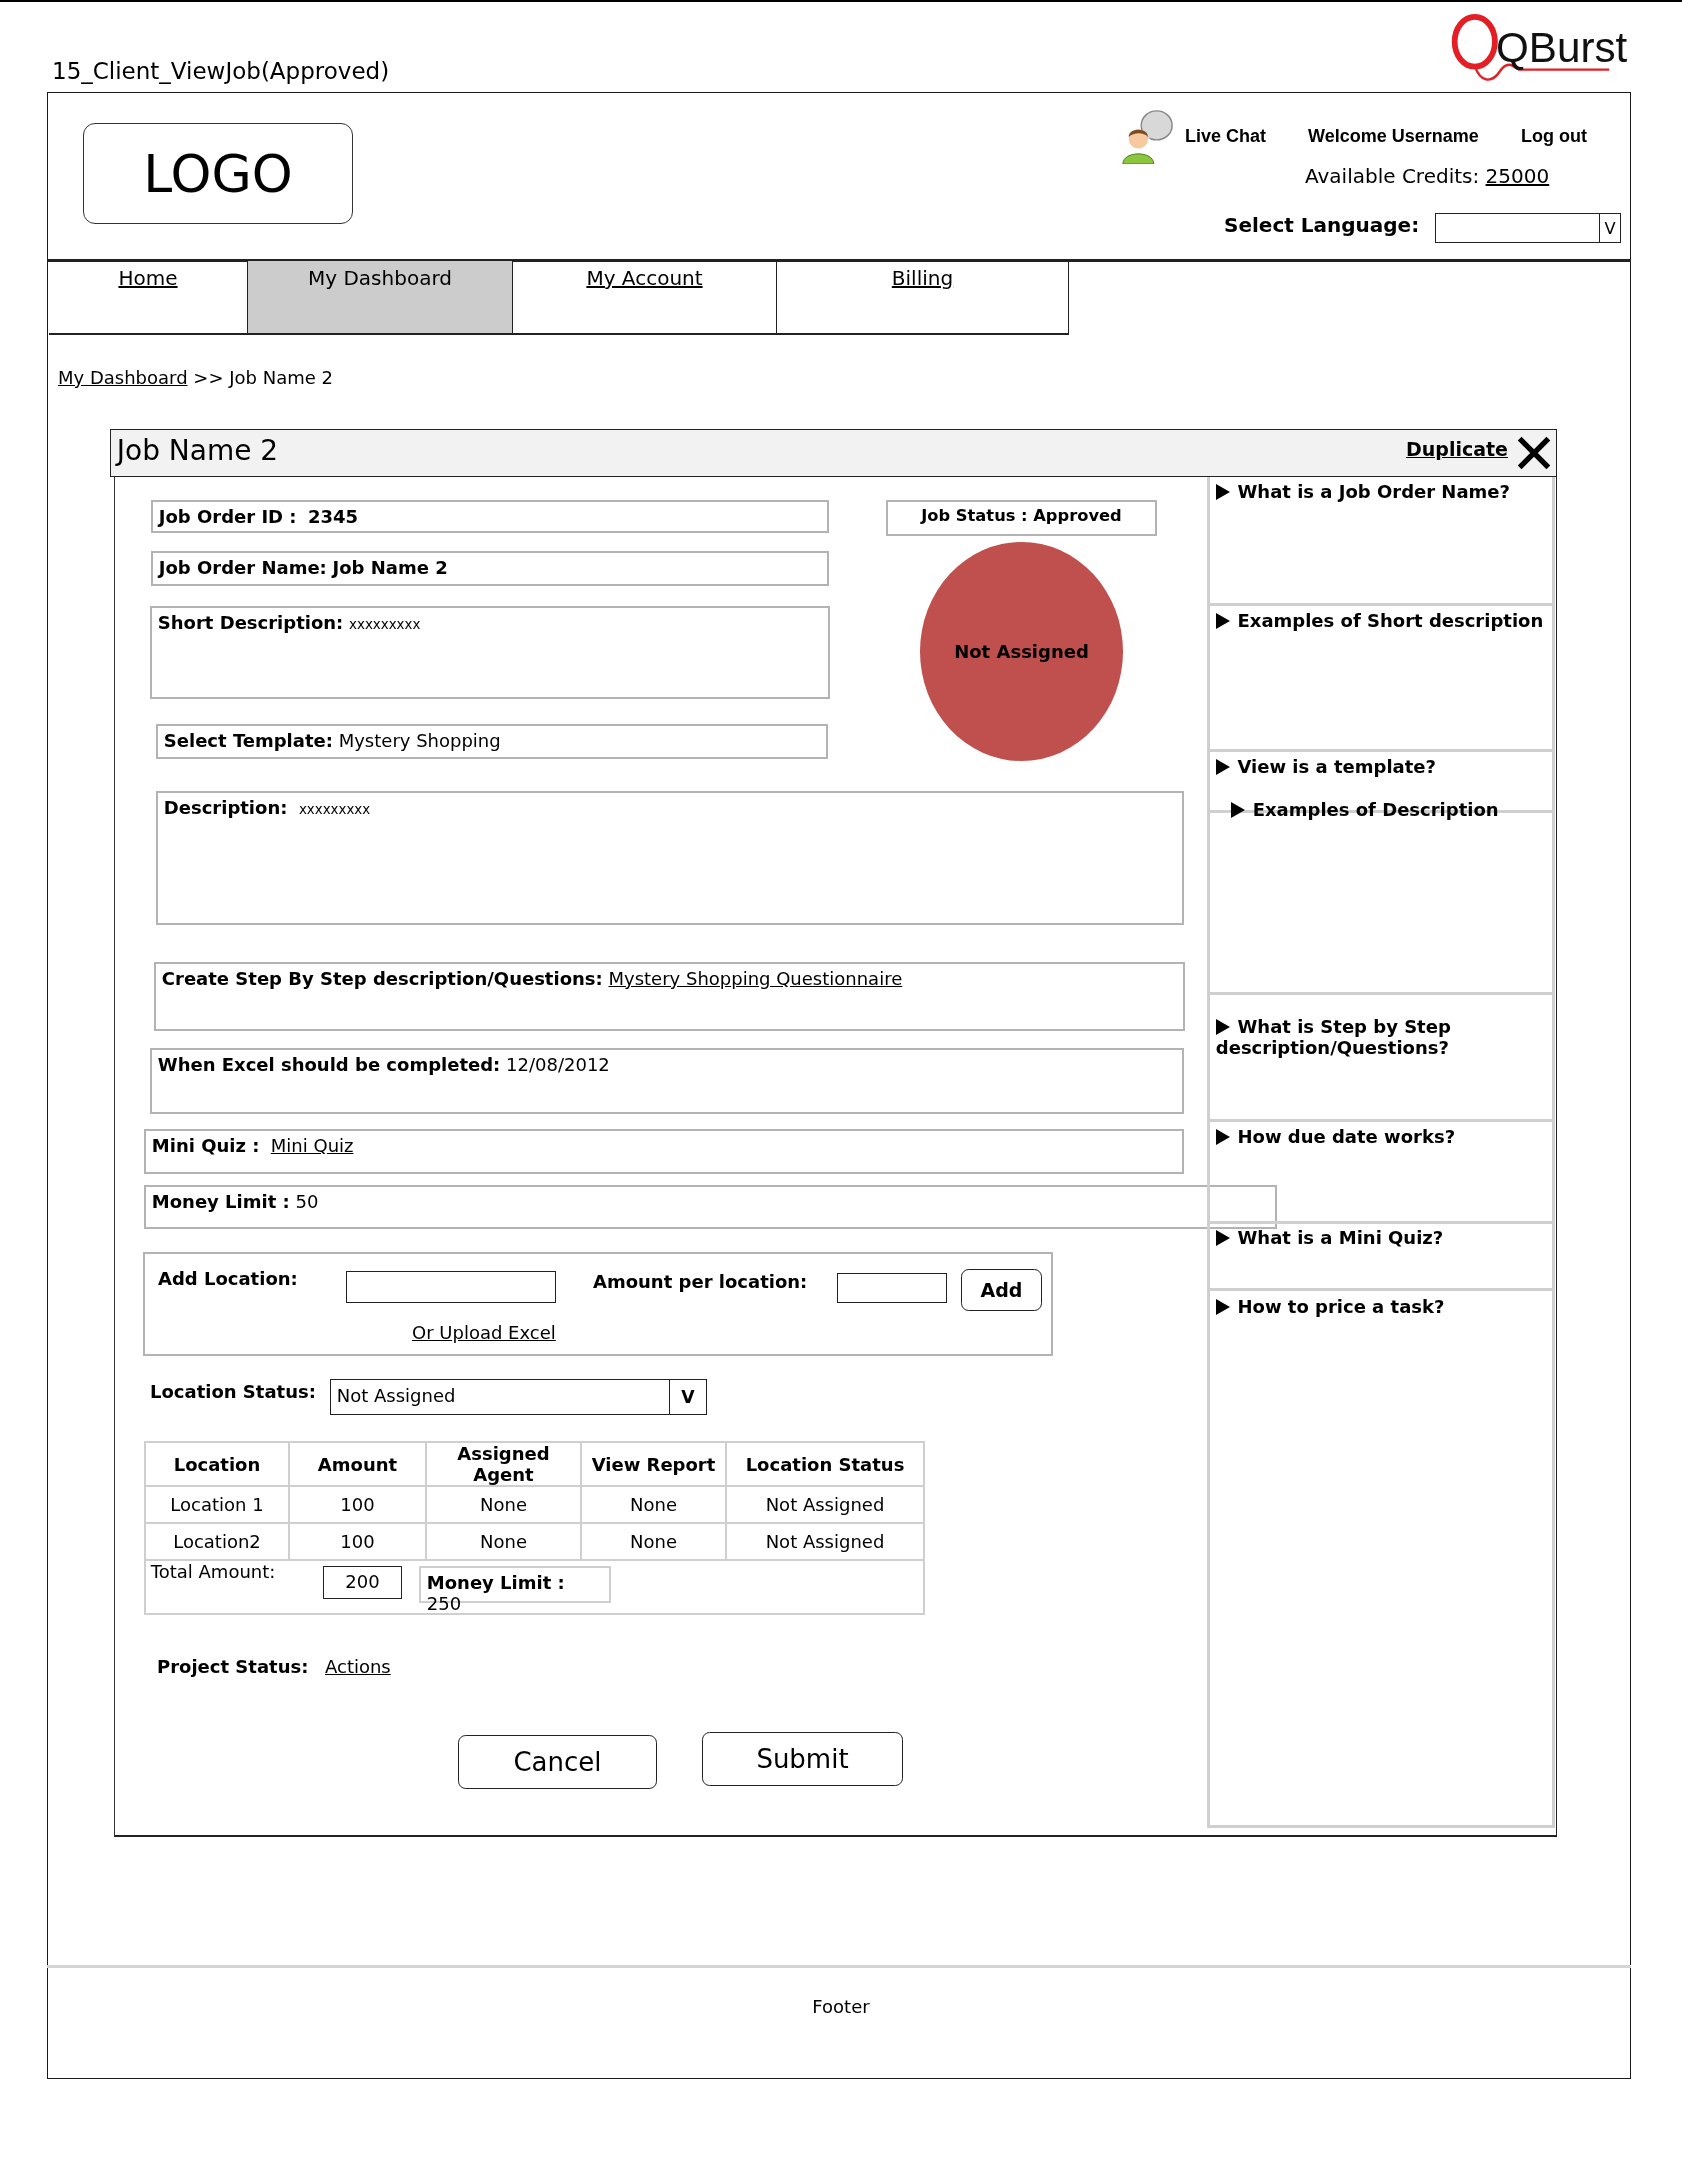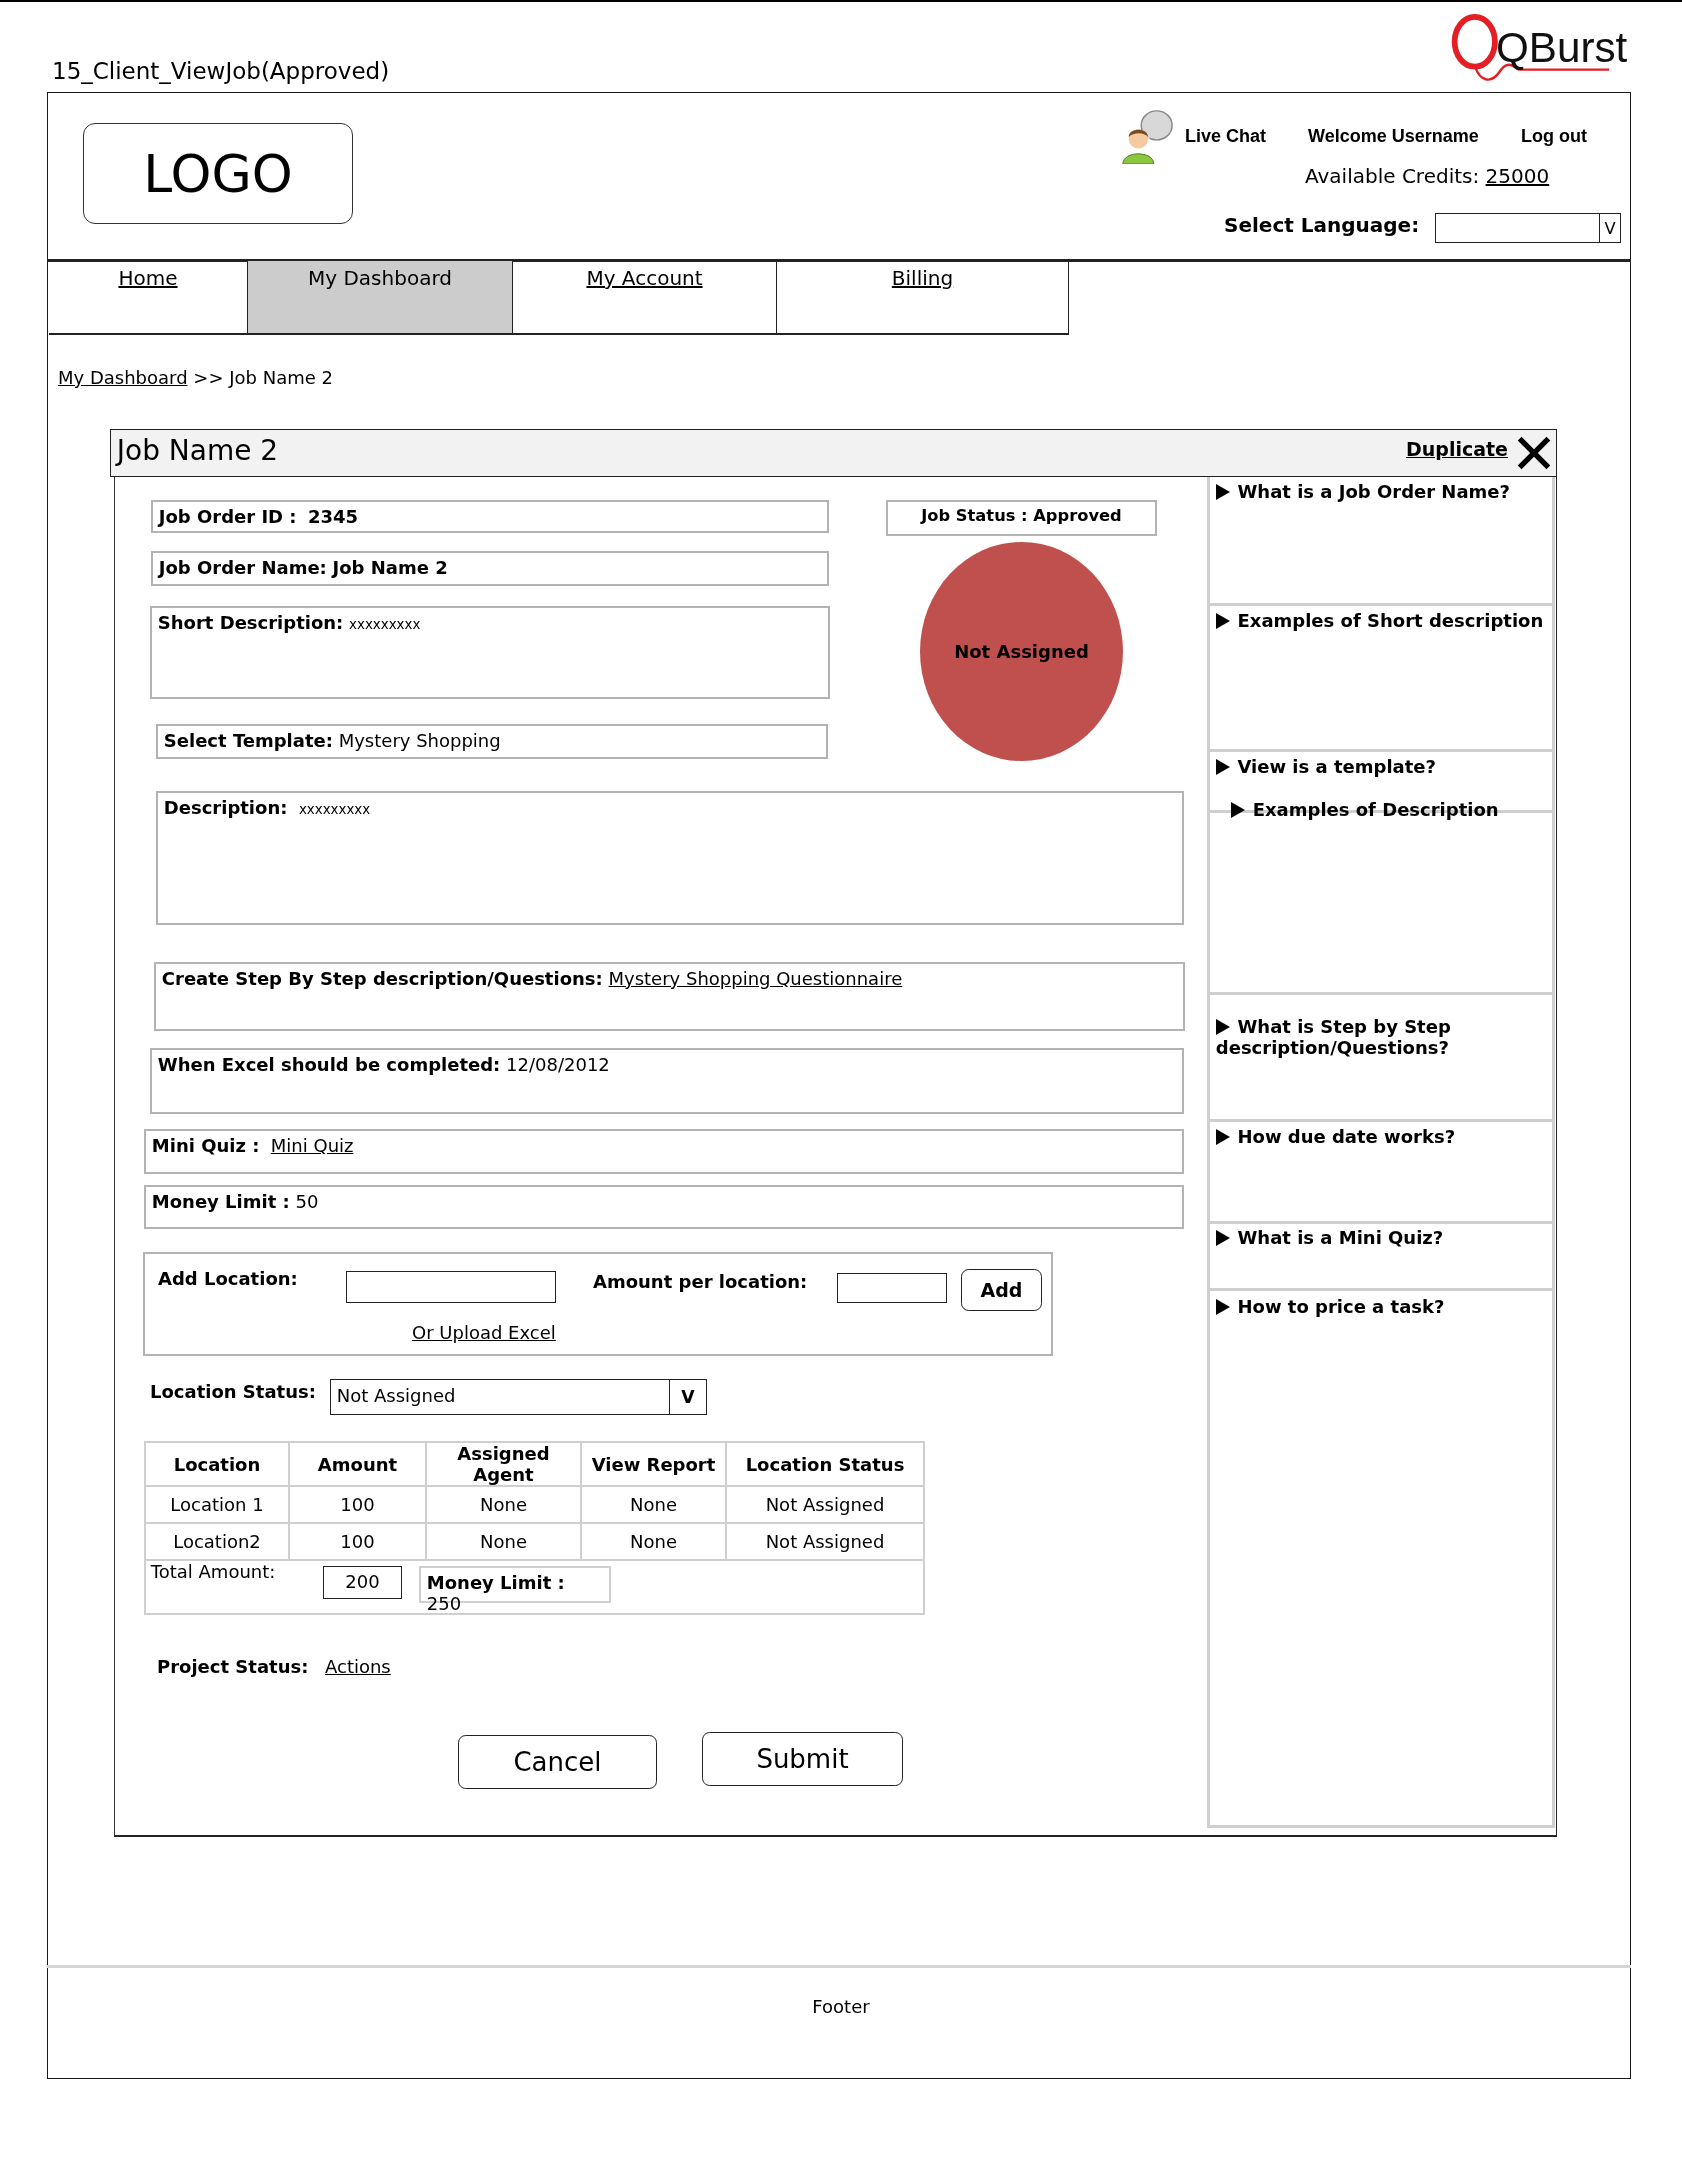--- a/index.html
+++ b/index.html
@@ -131,21 +131,21 @@
 </div>
 <div class="abs field" style="left:154px;top:962px;width:1031px;height:69px;">
   <b>Create Step By Step description/Questions:</b> <span class="u">Mystery Shopping Questionnaire</span>
 </div>
 <div class="abs field" style="left:150px;top:1048px;width:1034px;height:66px;">
   <b>When Excel should be completed:</b> <span>12/08/2012</span>
 </div>
 <div class="abs field" style="left:144px;top:1129px;width:1040px;height:45px;">
   <b>Mini Quiz :</b>&nbsp; <span class="u">Mini Quiz</span>
 </div>
-<div class="abs field" style="left:144px;top:1185px;width:1040px;height:44px;">
+<div class="abs field" style="left:144px;top:1185px;width:1133px;height:44px;">
   <b>Money Limit :</b> <span>50</span>
 </div>
 
 <div class="abs field" style="left:886px;top:500px;width:271px;height:36px;text-align:center;font-size:16.3px;font-weight:bold;">Job Status : Approved</div>
 <div class="abs status-circle">Not Assigned</div>
 
 <div class="abs field" style="left:143px;top:1252px;width:910px;height:104px;"></div>
 <div class="abs" style="left:158px;top:1268px;font-size:18px;font-weight:bold;">Add Location:</div>
 <input class="abs small-input" style="left: 346px; top: 1271px; width: 210px; height: 32px;" value="">
 <div class="abs" style="left:593px;top:1271px;font-size:18px;font-weight:bold;">Amount per location:</div>

